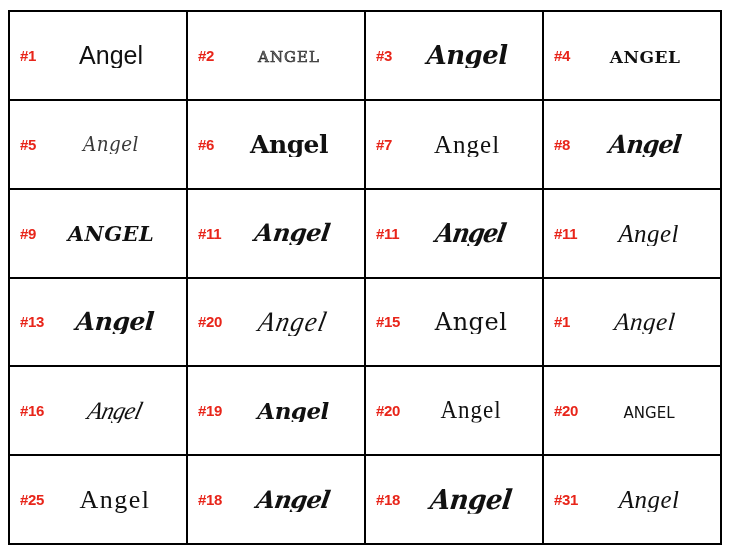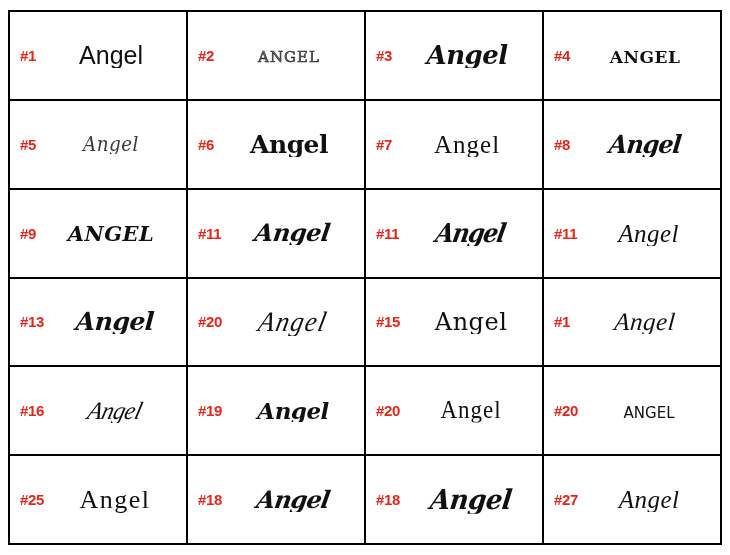--- a/index.html
+++ b/index.html
@@ -186,17 +186,17 @@
       </div>
       <div class="cell">
         <span class="num">#18</span>
         <span class="sample s22">Angel</span>
       </div>
       <div class="cell">
         <span class="num">#18</span>
         <span class="sample s23">Angel</span>
       </div>
       <div class="cell">
-        <span class="num">#27</span>
+        <span class="num">#31</span>
         <span class="sample s24">Angel</span>
       </div>
     </div>
 </div>
 
 </body></html>

